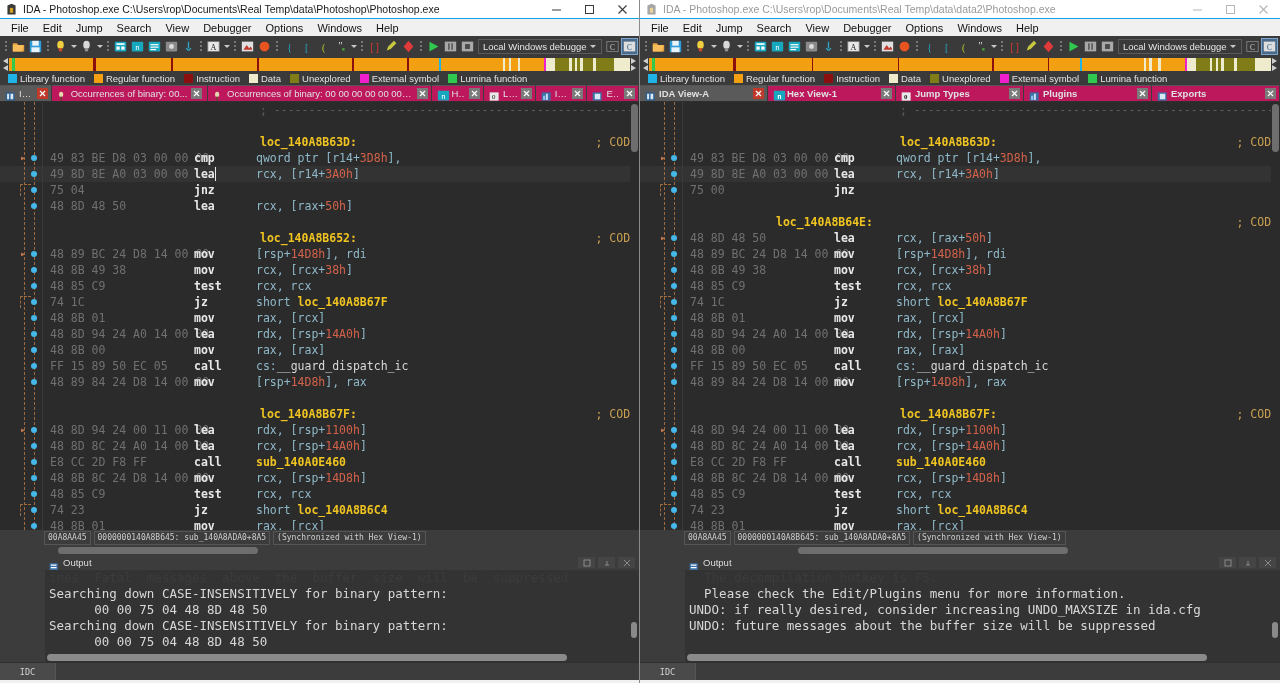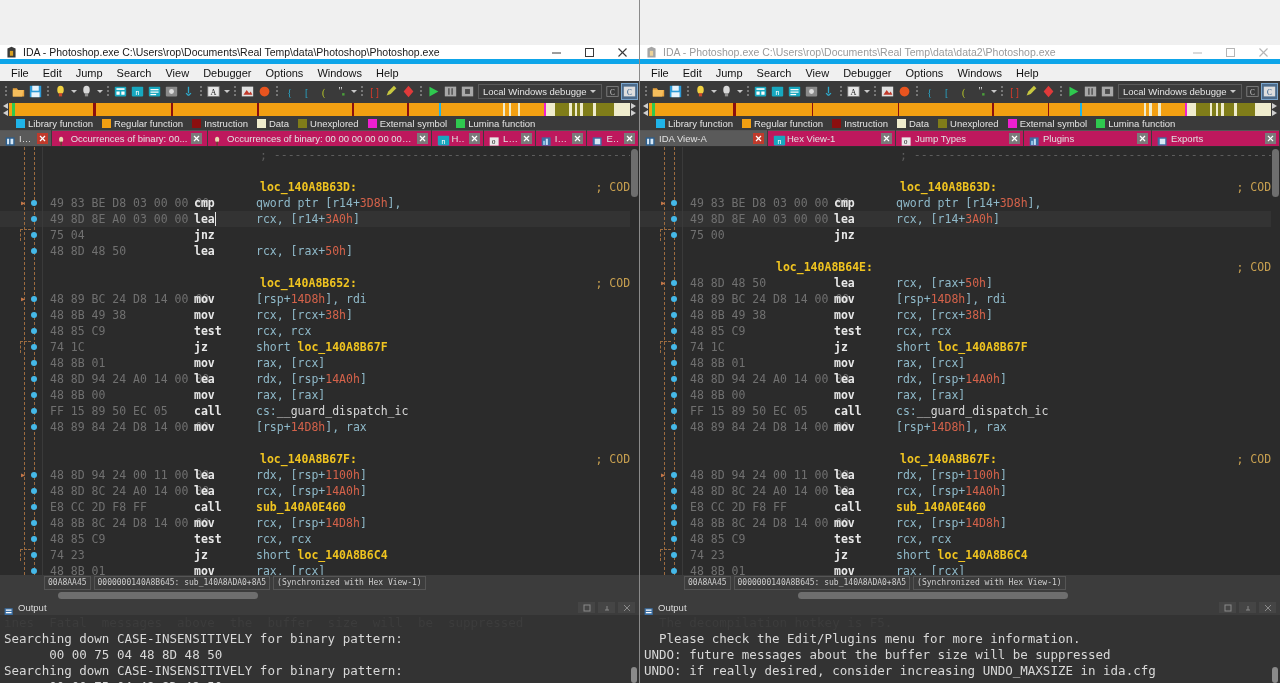--- a/index.html
+++ b/index.html
@@ -7,21 +7,21 @@
   *{box-sizing:border-box;}
 
   .desktop{position:relative;width:1280px;height:683px;background:#2b2b2b;}
 
   
   .win{position:absolute;top:0;height:683px;width:640px;background:#f0f0f0;overflow:hidden;}
   .win.left{left:0;border-right:1px solid #8a8a8a;}
   .win.right{left:640px;}
 
   .titlebar{height:19px;background:#ffffff;display:flex;align-items:center;padding:0 0 0 5px;
-            border-bottom:5px solid #0ea5e9;position:relative;margin-top:45px;}
+            border-bottom:1px solid #0ea5e9;position:relative;}
   .win.right .titlebar{background:#ffffff;}
   .tb-ico{width:13px;height:13px;margin-right:5px;flex:none;position:relative;}
   .tb-ico svg{display:block;}
   .tb-title{font-size:10.5px;color:#1a1a1a;white-space:nowrap;overflow:hidden;}
   .win.right .tb-title{color:#9a9a9a;}
   .win.right .tb-ico{opacity:.45;}
   .tb-btns{margin-left:auto;display:flex;height:19px;}
   .tb-btn{width:33px;height:19px;display:flex;align-items:center;justify-content:center;
           color:#3a3a3a;font-size:11px;}
   .win.right .tb-btn{color:#b5b5b5;}
@@ -51,37 +51,37 @@
   .navband{height:16px;background:#3a3a3a;display:flex;align-items:center;padding:0 2px;}
   .navarrow{width:7px;height:14px;flex:none;display:flex;flex-direction:column;justify-content:center;
             align-items:center;gap:1px;}
   .navarrow b{width:0;height:0;border-top:3px solid transparent;border-bottom:3px solid transparent;}
   .navarrow.l b{border-right:5px solid #cfcfcf;}
   .navarrow.r b{border-left:5px solid #cfcfcf;}
   .navstrip{flex:1;height:13px;position:relative;overflow:hidden;}
   .navstrip i{position:absolute;top:0;bottom:0;display:block;}
 
   
-  .legend{height:13px;background:#3a3a3a;display:flex;align-items:center;padding-left:16px;gap:3px;}
+  .legend{height:13px;background:#3a3a3a;display:flex;align-items:center;padding-left:8px;gap:3px;}
   .lg{display:flex;align-items:center;margin-right:6px;}
   .lg .sw{width:9px;height:9px;margin-right:3px;flex:none;}
   .lg span{font-size:9.5px;color:#e4e4e4;white-space:nowrap;}
 
   
   .tabstrip{height:17px;background:#3c3c3c;display:flex;align-items:stretch;border-bottom:1px solid #2f2f2f;}
   .tab{display:flex;align-items:center;padding:0 3px;background:#be185d;margin-right:1px;
        border-top:1px solid #555;position:relative;min-width:0;}
   .tab.active{background:#5a5a5a;}
   .tab .ticon{width:11px;height:11px;margin:0 3px 0 2px;flex:none;}
   .tab .tlabel{font-size:9.5px;color:#e0e0e0;white-space:nowrap;overflow:hidden;text-overflow:ellipsis;}
   .tab .tclose{width:11px;height:11px;margin-left:4px;flex:none;display:flex;align-items:center;
                justify-content:center;background:#7a7a7a;}
   .tab .tclose svg{display:block;}
   .tab.active .tclose{background:#c03a2b;}
-  .tabstrip.r .tab{flex:1;justify-content:space-between;}
+  .tabstrip.r .tab{flex:1;justify-content:space-between;font-weight:bold;}
   .tabstrip.r .tab .tclose{margin-left:auto;}
 
   
   .discontainer{position:relative;background:#2b2b2b;overflow:hidden;}
   .disrow{display:flex;height:16px;align-items:center;font-family:"DejaVu Sans Mono",monospace;
           font-size:11.5px;white-space:pre;}
   .disrow.hl{background:#333333;}
   .gutter{width:42px;flex:none;position:relative;height:16px;}
   .dot{position:absolute;left:31px;top:5px;width:6px;height:6px;border-radius:50%;background:#45b8e8;}
   .jarrow{position:absolute;left:20px;top:4px;font-size:10px;color:#c8794a;line-height:8px;}
@@ -102,21 +102,21 @@
   .vscroll{position:absolute;right:0;top:0;width:9px;bottom:0;background:#2b2b2b;}
   .vthumb{position:absolute;right:1px;width:7px;background:#6e6e6e;border-radius:4px;}
   .hscroll{height:10px;background:#3c3c3c;position:relative;}
   .hthumb{position:absolute;height:7px;top:2px;background:#6e6e6e;border-radius:4px;}
 
   .statusline{height:15px;background:#3c3c3c;display:flex;align-items:center;padding-left:44px;gap:3px;}
   .sbox{border:1px solid #555;background:#3c3c3c;padding:0 3px;font-family:"DejaVu Sans Mono",monospace;
         font-size:8px;color:#cfcfcf;line-height:12px;}
 
   
-  .outwin{background:#3c3c3c;}
+  .outwin{background:#3c3c3c;padding-left:45px;}
   .outhdr{height:15px;display:flex;align-items:center;padding-left:4px;background:#3c3c3c;}
   .outhdr .oico{width:10px;height:10px;margin-right:4px;flex:none;}
   .outhdr .otitle{font-size:9.5px;color:#dcdcdc;}
   .outhdr .obtns{margin-left:auto;display:flex;gap:3px;padding-right:4px;}
   .outhdr .obtn{width:17px;height:11px;background:#454545;display:flex;align-items:center;
                 justify-content:center;}
   .outhdr .obtn svg{display:block;}
   .outbody{background:#333333;position:relative;overflow:hidden;}
   .outline{font-family:"DejaVu Sans Mono",monospace;font-size:12.5px;color:#d8d8d8;
            white-space:pre;line-height:16px;padding-left:4px;}
@@ -1062,22 +1062,22 @@
               <svg width="8" height="8" viewBox="0 0 8 8">
                 <line x1="1" y1="1" x2="7" y2="7" stroke="#8a8a8a"></line>
                 <line x1="7" y1="1" x2="1" y2="7" stroke="#8a8a8a"></line>
               </svg>
             </div>
           </div>
         </div>
         <div class="outbody" style="height:83px">
           <div class="outline faded">  The decompilation hotkey is F5.</div>
           <div class="outline">  Please check the Edit/Plugins menu for more information.</div>
+          <div class="outline">UNDO: if really desired, consider increasing UNDO_MAXSIZE in ida.cfg</div>
           <div class="outline">UNDO: future messages about the buffer size will be suppressed</div>
-          <div class="outline">UNDO: if really desired, consider increasing UNDO_MAXSIZE in ida.cfg</div>
           <div style="position:absolute;right:2px;top:52px;width:6px;height:16px;background:#8a8a8a;border-radius:3px"></div>
         </div>
         <div class="outscroll">
           <div class="outthumb" style="width:520px"></div>
         </div>
       </div>
       <div class="idcbar">
         <div class="idctab">IDC</div>
         <div class="idcfield"></div>
       </div>

